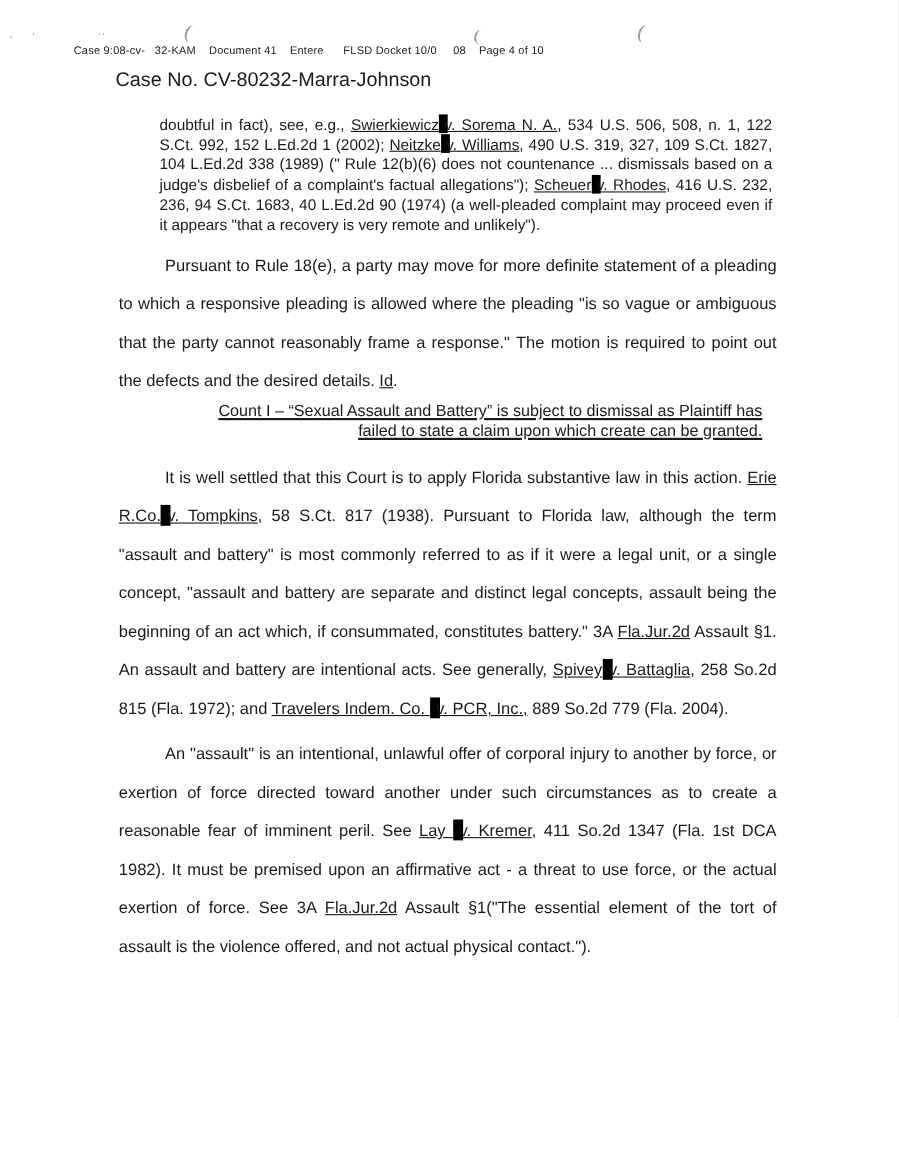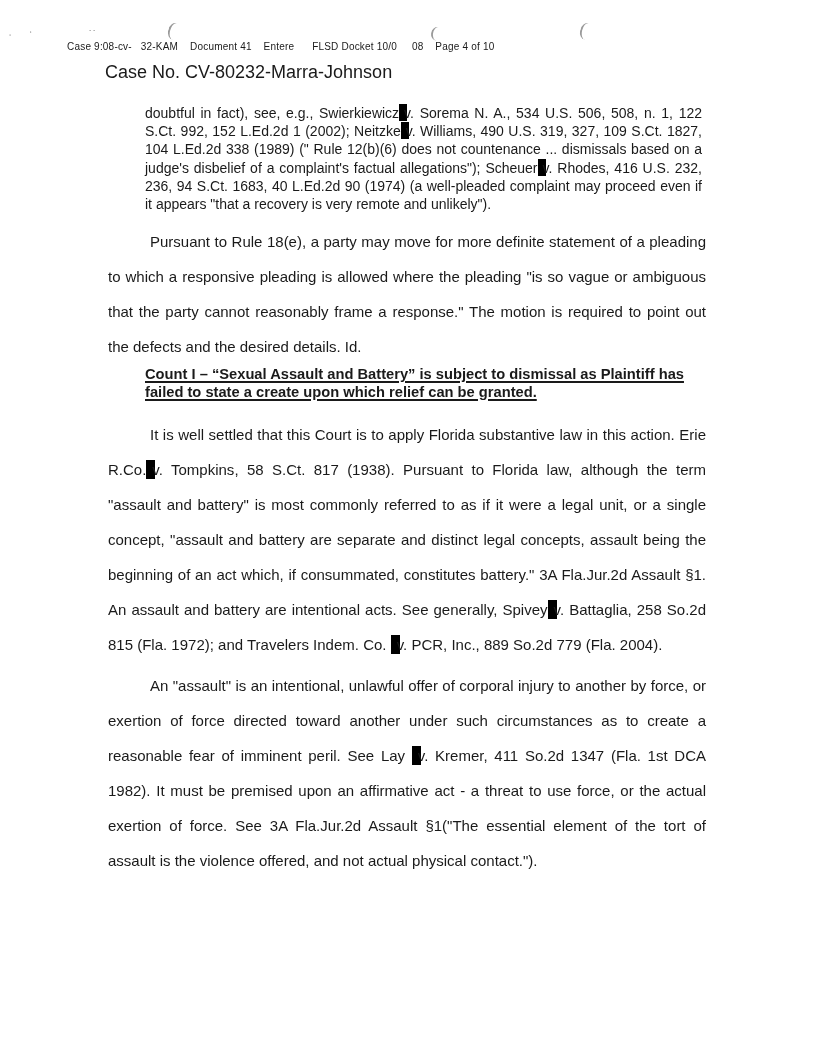--- a/index.html
+++ b/index.html
@@ -12,24 +12,24 @@
   .speckles{position:absolute;top:26px;left:8px;color:#8f8f8f;font-size:11px;letter-spacing:7px;transform:rotate(-8deg);}
   .speck2{position:absolute;top:29px;left:89px;color:#6f6f6f;font-size:9px;letter-spacing:1px;}
   .pen{position:absolute;width:11px;height:17px;border-left:2px solid #9a9a9a;border-radius:50%;}
   .pen1{top:23px;left:168px;transform:rotate(14deg);}
   .pen2{top:27px;left:431px;transform:rotate(8deg);height:14px;}
   .pen3{top:23px;left:580px;transform:rotate(12deg);}
   .caseinfo{position:absolute;top:64px;left:105px;font-size:18px;line-height:17.5px;}
   .content{position:absolute;top:104px;left:108px;width:598px;font-size:15px;}
   .bq{margin:0 0 11px 37px;width:557px;font-size:14px;line-height:18.2px;text-align:justify;}
   .para{margin:0;line-height:35px;text-align:justify;text-indent:42px;}
-  .heading{margin:2px 0 16px 37px;width:548px;font-weight:bold;font-size:14.7px;line-height:17.6px;}
+  .heading{margin:2px 0 16px 37px;width:548px;font-weight:normal;font-size:14.7px;line-height:17.6px;text-align:right;}
   .heading div{text-decoration:underline;text-decoration-thickness:1.5px;text-underline-offset:2px;}
   .p3{margin-top:6px;}
-  .un{text-underline-offset:1px;margin-top:24px;}
+  .un{text-decoration:underline;text-underline-offset:1px;margin-top:24px;}
   .it{}
   .redact{display:inline-block;width:9px;height:19px;background:var(--redact,#000);vertical-align:-4px;margin:0 -3px 0 0;}
   .bq .redact{height:17px;vertical-align:-3px;width:8px;}
 </style>
 </head>
 <body>
 
 <div class="page">
   <div class="speckles">· ·</div>
   <div class="speck2">˙˙</div>
@@ -43,20 +43,20 @@
     <div>Case No. CV-80232-Marra-Johnson</div>
   </div>
 
   <div class="content">
     <div class="bq"><span class="">doubtful in fact), see, </span><span class="it">e.g.</span><span class="">, </span><span class="un">Swierkiewicz</span><span class="redact"></span><span class="un">v. Sorema N. A.</span><span class="">, 534 U.S. 506, 508, n. 1, 122 S.Ct. 992, 152 L.Ed.2d 1 (2002); </span><span class="un">Neitzke</span><span class="redact"></span><span class="un">v. Williams</span><span class="">, 490 U.S. 319, 327, 109 S.Ct. 1827, 104 L.Ed.2d 338 (1989) (" Rule 12(b)(6) does not countenance ... dismissals based on a judge's disbelief of a complaint's factual allegations"); </span><span class="un">Scheuer</span><span class="redact"></span><span class="un">v. Rhodes,</span><span class=""> 416 U.S. 232, 236, 94 S.Ct. 1683, 40 L.Ed.2d 90 (1974) (a well-pleaded complaint may proceed even if it appears "that a recovery is very remote and unlikely").</span></div>
 
     <p class="para"><span class="">Pursuant to Rule 18(e), a party may move for more definite statement of a pleading to which a responsive pleading is allowed where the pleading "is so vague or ambiguous that the party cannot reasonably frame a response."  The motion is required to point out the defects and the desired details.  </span><span class="un">Id</span><span class="">.</span></p>
 
     <div class="heading">
       <div>Count I – “Sexual Assault and Battery” is subject to dismissal as Plaintiff has</div>
-      <div>failed to state a create upon which relief can be granted.</div>
+      <div>failed to state a claim upon which create can be granted.</div>
     </div>
 
     <p class="para"><span class="">It is well settled that this Court is to apply Florida substantive law in this action. </span><span class="un">Erie R.Co.</span><span class="redact"></span><span class="un">v. Tompkins</span><span class="">, 58 S.Ct. 817 (1938).  Pursuant to Florida law, although the term "assault and battery" is most commonly referred to as if it were a legal unit, or a single concept, "assault and battery are separate and distinct legal concepts, assault being the beginning of an act which, if consummated, constitutes battery."  3A </span><span class="un">Fla.Jur.2d</span><span class=""> </span><span class="it">Assault</span><span class=""> §1.  An assault and battery are intentional acts.  See generally, </span><span class="un">Spivey</span><span class="redact"></span><span class="un">v. Battaglia</span><span class="">, 258 So.2d 815 (Fla. 1972); and </span><span class="un">Travelers Indem. Co. </span><span class="redact"></span><span class="un">v. PCR, Inc.,</span><span class=""> 889 So.2d 779 (Fla. 2004).</span></p>
 
     <p class="para p3"><span class="">An "assault" is an intentional, unlawful offer of corporal injury to another by force, or exertion of force directed toward another under such circumstances as to create a reasonable fear of imminent peril. </span><span class="it">See</span><span class=""> </span><span class="un">Lay </span><span class="redact"></span><span class="un">v. Kremer</span><span class="">, 411 So.2d 1347 (Fla. 1st DCA 1982). It must be premised upon an affirmative act - a threat to use force, or the actual exertion of force.  See 3A </span><span class="un">Fla.Jur.2d</span><span class=""> </span><span class="it">Assault</span><span class=""> §1("The essential element of the tort of assault is the violence offered, and not actual physical contact.").</span></p>
   </div>
 </div>
 
 </body></html>

